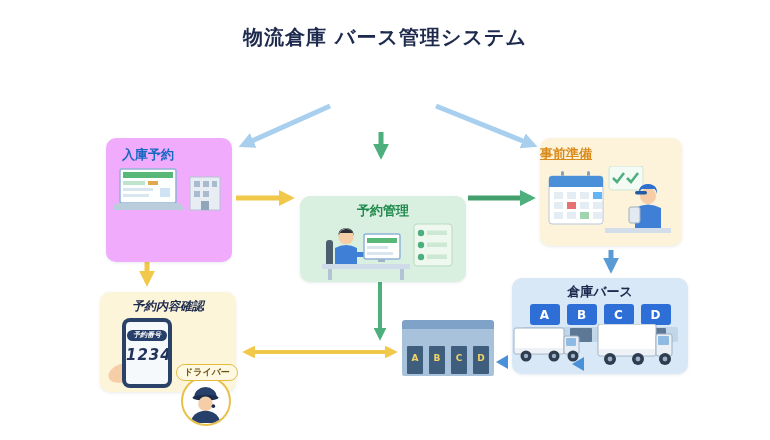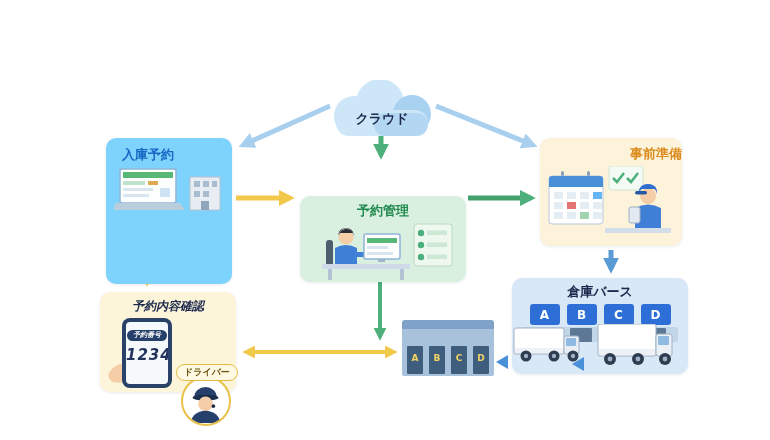--- a/index.html
+++ b/index.html
@@ -15,34 +15,34 @@
   }
   
   .cloud-wrap{left:312px;top:80px;width:140px;height:62px;z-index:2;}
   .cloud-label{top:30px;left:0;width:100%;text-align:center;font-size:13px;font-weight:bold;color:#1d2a4d;}
   
   .arrow-layer{left:0;top:0;width:770px;height:440px;z-index:1;pointer-events:none;}
   
   .node{border-radius:10px;z-index:2;box-shadow:0 1px 3px rgba(40,60,90,.10);}
   .node-title{font-size:13px;font-weight:bold;}
   
-  .box-reservation{left:106px;top:138px;width:126px;height:146px;background:#7dd3fc;}
+  .box-reservation{left:106px;top:138px;width:126px;height:124px;background:#f0abfc;}
   .box-reservation .node-title{position:absolute;top:8px;left:16px;color:#1668c4;}
   .box-reservation .illus{position:absolute;left:8px;top:29px;}
   .bullet-list{position:absolute;left:18px;bottom:9px;}
   .bullet-row{display:flex;align-items:center;margin-top:3px;}
   .bullet-dot{width:5px;height:5px;border-radius:50%;background:#2e6fd0;margin-right:7px;}
   .bullet-label{font-size:10.5px;color:#1d2a4d;font-weight:bold;}
   
   .box-management{left:300px;top:164px;width:166px;height:86px;background:#d9efdf;margin-top:32px;}
   .box-management .node-title{position:absolute;top:6px;left:0;width:100%;text-align:center;color:#208a4e;}
   .box-management .illus{position:absolute;left:6px;bottom:2px;}
   
   .box-preparation{left:540px;top:138px;width:142px;height:108px;background:#fdf3da;}
-  .box-preparation .node-title{position:absolute;top:7px;left:0;width:100%;text-align:right;color:#da8b1c;}
+  .box-preparation .node-title{position:absolute;top:7px;left:0;width:100%;text-align:left;color:#da8b1c;text-decoration:underline;}
   .box-preparation .illus{position:absolute;left:7px;bottom:4px;}
   
   .box-confirmation{left:100px;top:292px;width:136px;height:100px;background:#fcf5da;font-style:italic;}
   .box-confirmation .node-title{position:absolute;top:6px;left:0;width:100%;text-align:center;color:#1d2a4d;font-size:12px;}
   .hand{position:absolute;left:8px;top:72px;width:28px;height:18px;background:#f5cda6;border-radius:50%;transform:rotate(-20deg);}
   .phone{position:absolute;left:22px;top:26px;width:50px;height:70px;background:#2a4168;border-radius:8px;}
   .phone-screen{position:absolute;left:4px;right:4px;top:4px;bottom:4px;background:#f6f9fc;border-radius:4px;overflow:hidden;text-align:center;}
   .phone-badge{display:inline-block;margin-top:5px;background:#27406b;color:#fff;font-size:7px;font-weight:bold;padding:2px 6px;border-radius:7px;line-height:1;}
   .phone-number{margin-top:5px;font-size:15px;font-weight:bold;color:#22345c;letter-spacing:1px;}
   
@@ -63,20 +63,21 @@
   .building-door{position:absolute;bottom:2px;width:16px;height:28px;background:#3f5d7c;border-radius:1px;text-align:center;}
   .building-door span{display:inline-block;margin-top:3px;color:#f2d463;font-size:9px;font-weight:bold;}
   
   .flow-tri{width:0;height:0;border-top:7px solid transparent;border-bottom:7px solid transparent;border-right:12px solid #4a90d9;z-index:5;}
 </style>
 </head>
 <body>
 
 <div id="canvas">
 
+  <div class="abs page-title">物流倉庫 バース管理システム</div>
 
   <svg class="abs arrow-layer" width="770" height="440" viewBox="0 0 770 440">
     <defs>
       <marker id="ah-lb" viewBox="0 0 10 10" refX="7" refY="5" markerWidth="3.2" markerHeight="3.2" orient="auto-start-reverse">
           <path d="M0,0 L10,5 L0,10 Z" fill="#a9cfee"></path>
         </marker>
       <marker id="ah-gr" viewBox="0 0 10 10" refX="7" refY="5" markerWidth="3.2" markerHeight="3.2" orient="auto-start-reverse">
           <path d="M0,0 L10,5 L0,10 Z" fill="#4daf7c"></path>
         </marker>
       <marker id="ah-ye" viewBox="0 0 10 10" refX="7" refY="5" markerWidth="3.2" markerHeight="3.2" orient="auto-start-reverse">
@@ -90,30 +91,20 @@
     <line x1="436" y1="106" x2="533" y2="145" stroke="#a9cfee" stroke-width="5" marker-end="url(#ah-lb)"></line>
     <line x1="381" y1="132" x2="381" y2="155" stroke="#4daf7c" stroke-width="5" marker-end="url(#ah-gr)"></line>
     <line x1="236" y1="198" x2="290" y2="198" stroke="#f2c84b" stroke-width="5" marker-end="url(#ah-ye)"></line>
     <line x1="468" y1="198" x2="531" y2="198" stroke="#43a06c" stroke-width="5" marker-end="url(#ah-gr)"></line>
     <line x1="147" y1="256" x2="147" y2="282" stroke="#f2c84b" stroke-width="5" marker-end="url(#ah-ye)"></line>
     <line x1="380" y1="254" x2="380" y2="337" stroke="#4daf7c" stroke-width="4" marker-end="url(#ah-gr)"></line>
     <line x1="246" y1="352" x2="394" y2="352" stroke="#f2c84b" stroke-width="4" marker-start="url(#ah-ye)" marker-end="url(#ah-ye)"></line>
     <line x1="611" y1="250" x2="611" y2="269" stroke="#5b9bd5" stroke-width="5" marker-end="url(#ah-bl)"></line>
   </svg>
 
-  <div class="abs cloud-wrap">
-    <svg width="140" height="62" viewBox="0 0 140 62">
-      <circle cx="42" cy="36" r="20" fill="#cde6f8"></circle>
-      <circle cx="68" cy="23" r="24" fill="#cde6f8"></circle>
-      <circle cx="100" cy="34" r="19" fill="#a9d2f1"></circle>
-      <rect x="24" y="30" width="92" height="26" rx="13" fill="#cde6f8"></rect>
-      <rect x="62" y="33" width="54" height="23" rx="11" fill="#a9d2f1" opacity="0.75"></rect>
-    </svg>
-    <div class="abs cloud-label">クラウド</div>
-  </div>
 
   <div class="abs node box-reservation">
     <div class="node-title">入庫予約</div>
     <svg class="illus" width="112" height="52" viewBox="0 0 112 52">
       <rect x="6" y="2" width="56" height="34" rx="2" fill="#fdfefe" stroke="#8fb4d6" stroke-width="1.5"></rect>
       <rect x="9" y="5" width="50" height="6" fill="#57b877"></rect>
       <rect x="9" y="14" width="22" height="4" fill="#bfe3cc"></rect>
       <rect x="34" y="14" width="10" height="4" fill="#e0a94f"></rect>
       <rect x="9" y="21" width="30" height="3" fill="#d9e6ef"></rect>
       <rect x="9" y="27" width="26" height="3" fill="#d9e6ef"></rect>

